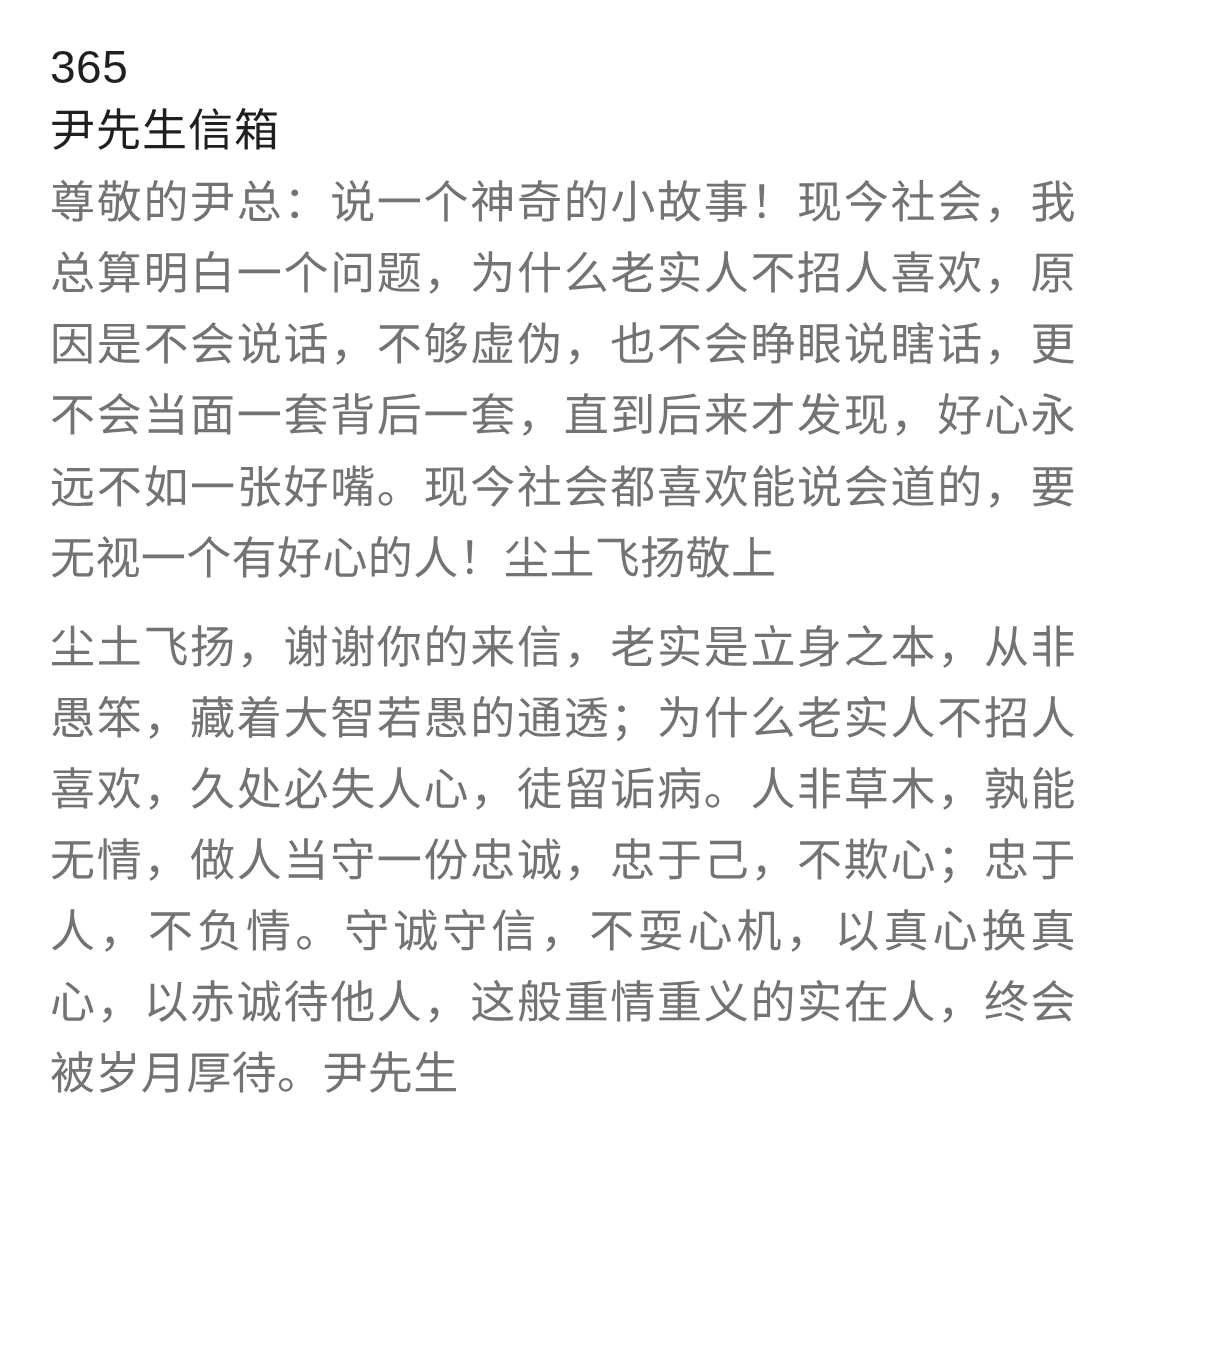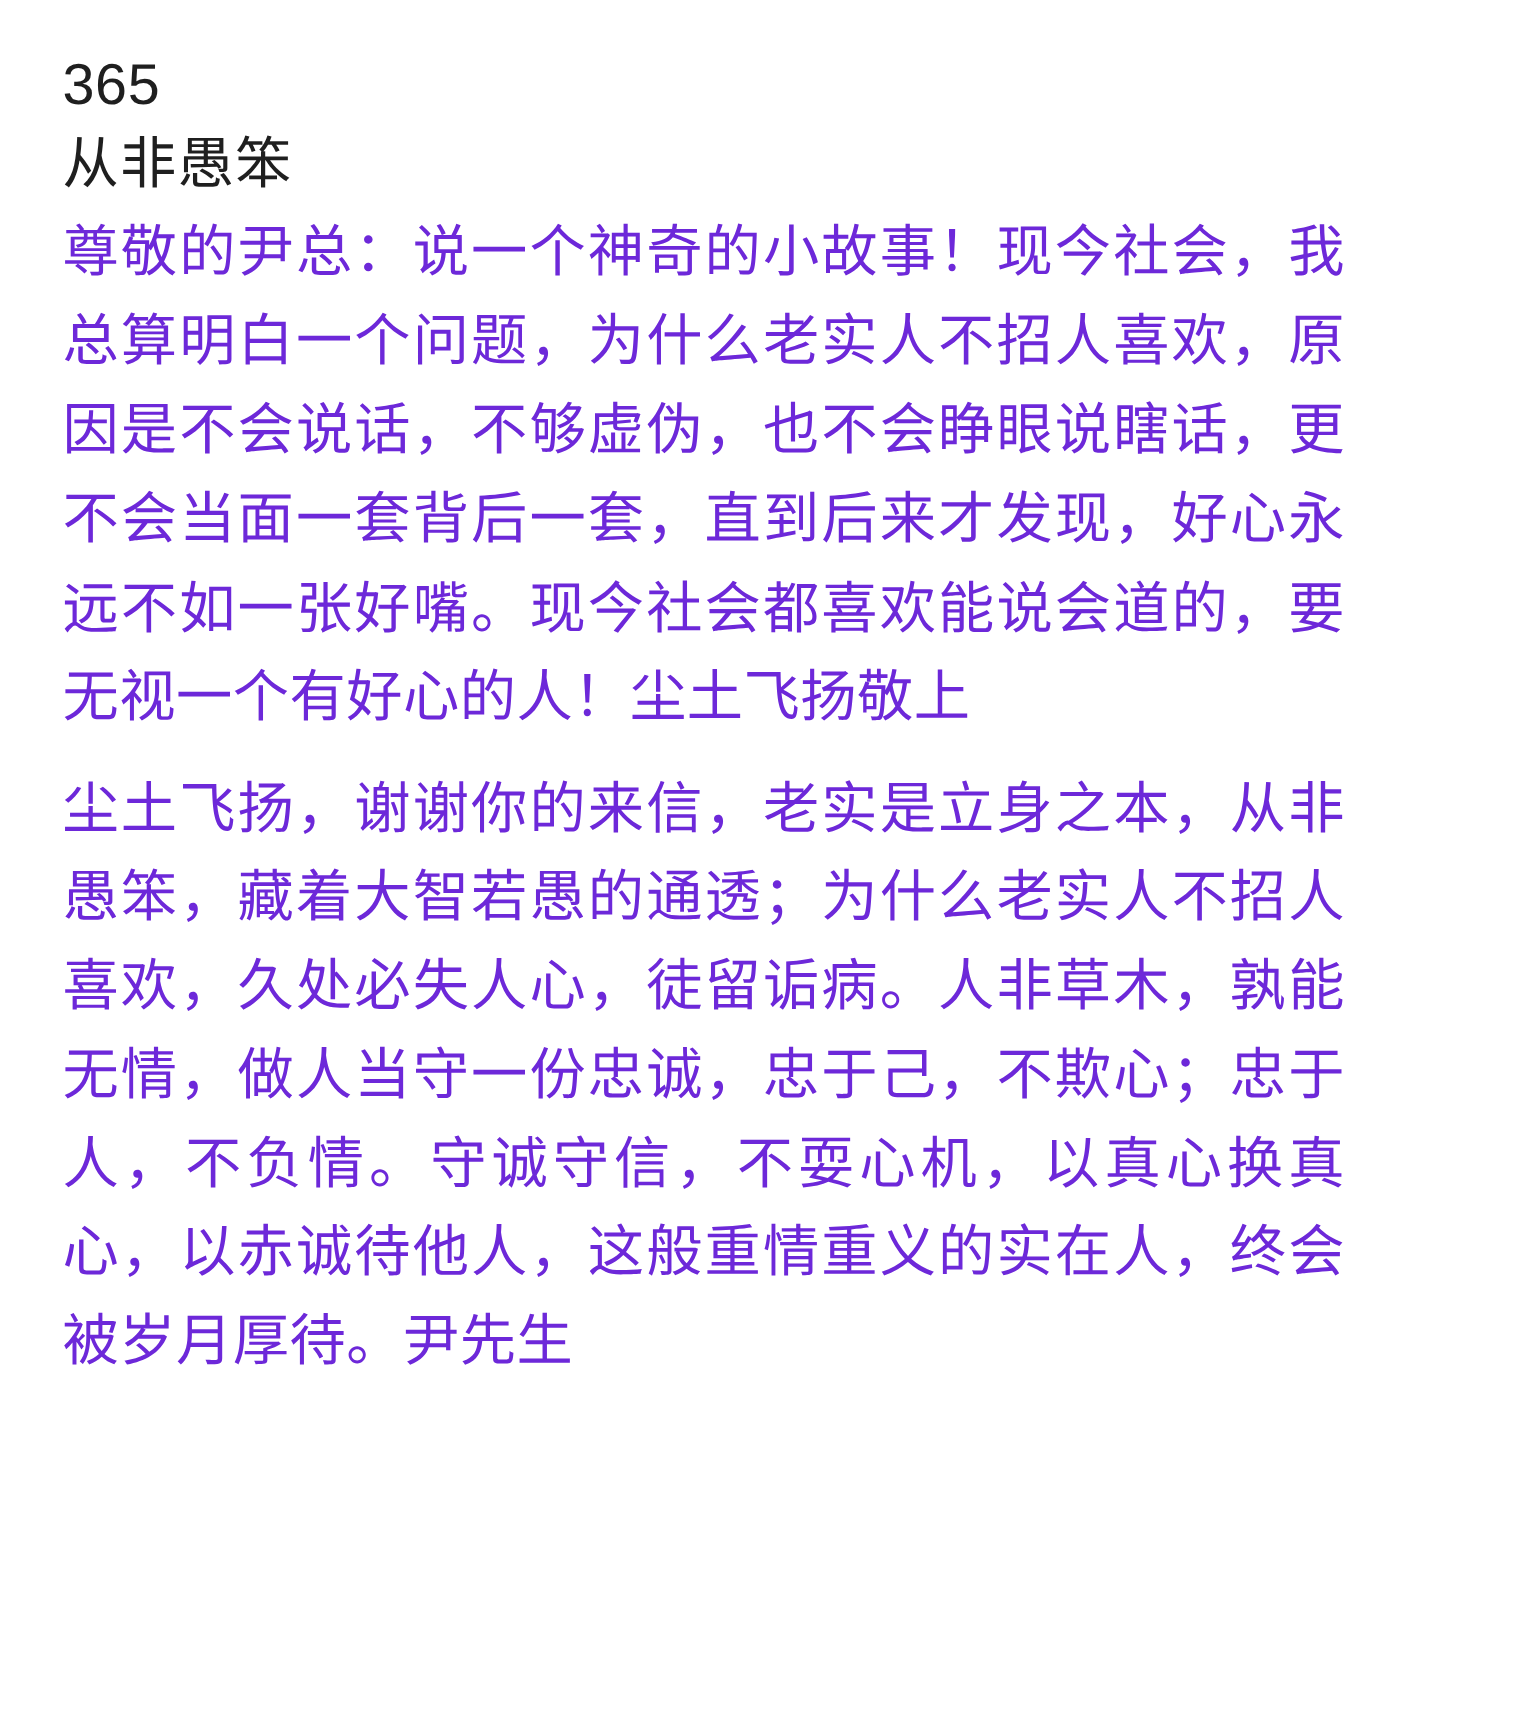--- a/index.html
+++ b/index.html
@@ -33,38 +33,37 @@
     font-size: 45px;
     line-height: 1.34;
     color: #1f1f1f;
     margin: 0 0 6px 0;
     font-weight: 400;
     letter-spacing: 1px;
   }
   .body-paragraph {
     font-size: 45px;
     line-height: 1.58;
-    color: #6d28d9;
+    color: #737373;
     margin: 0 0 18px 0;
     text-align: justify;
     text-justify: inter-ideograph;
     letter-spacing: 0.4px;
     font-weight: 400;
-    font-family: Liberation Serif, serif;
   }
   .body-paragraph:last-child {
     margin-bottom: 0;
   }
 </style>
 </head>
 <body>
 
 <div class="page">
 
   <div class="number-line">365</div>
 
-  <div class="heading-line">从非愚笨</div>
+  <div class="heading-line">尹先生信箱</div>
 
   <p class="body-paragraph">尊敬的尹总：说一个神奇的小故事！现今社会，我总算明白一个问题，为什么老实人不招人喜欢，原因是不会说话，不够虚伪，也不会睁眼说瞎话，更不会当面一套背后一套，直到后来才发现，好心永远不如一张好嘴。现今社会都喜欢能说会道的，要无视一个有好心的人！尘土飞扬敬上</p>
 
   <p class="body-paragraph">尘土飞扬，谢谢你的来信，老实是立身之本，从非愚笨，藏着大智若愚的通透；为什么老实人不招人喜欢，久处必失人心，徒留诟病。人非草木，孰能无情，做人当守一份忠诚，忠于己，不欺心；忠于人，不负情。守诚守信，不耍心机，以真心换真心，以赤诚待他人，这般重情重义的实在人，终会被岁月厚待。尹先生</p>
 
 </div>
 
 </body></html>

